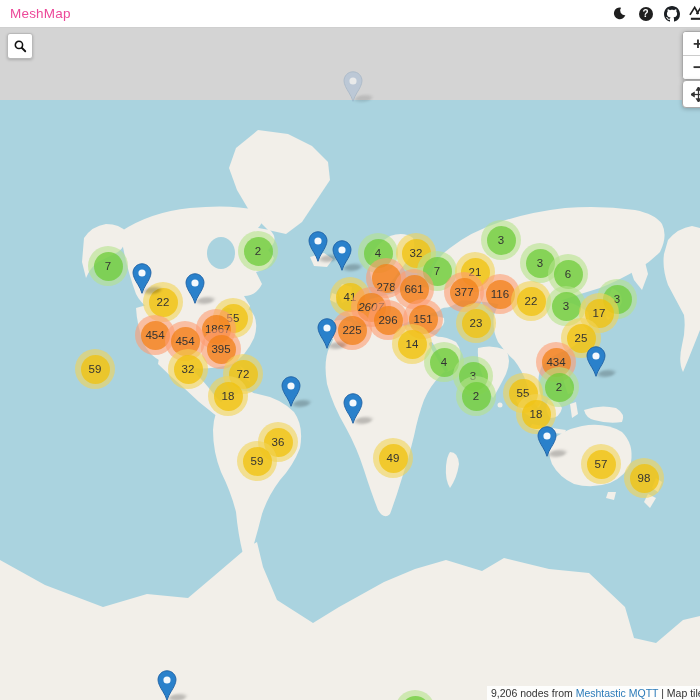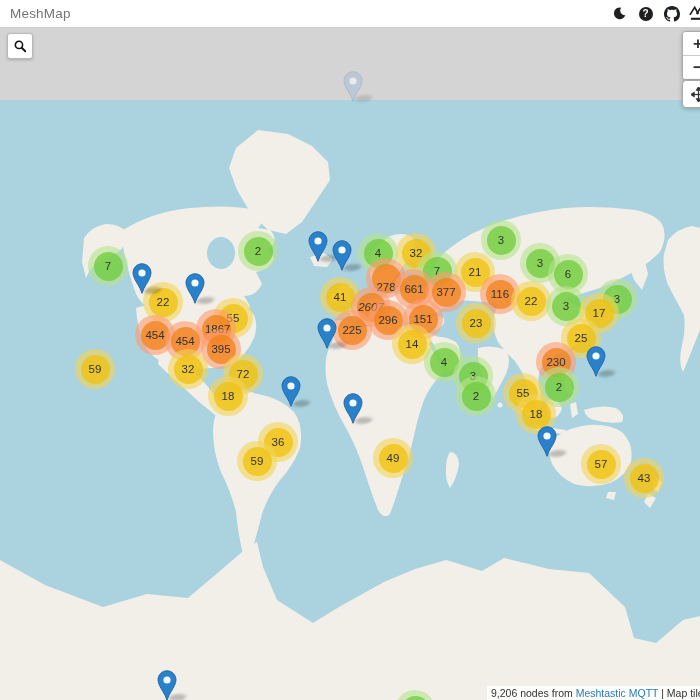--- a/index.html
+++ b/index.html
@@ -3,21 +3,21 @@
 <meta charset="utf-8">
 <style>
   html,body{margin:0;padding:0;background:#fff;}
   .app{position:relative;width:700px;height:700px;overflow:hidden;
        font-family:"Liberation Sans",sans-serif;}
 
   
   .header{position:absolute;left:0;top:0;width:700px;height:28px;background:#fff;
           border-bottom:1px solid #cfcfcf;display:flex;align-items:center;
           justify-content:space-between;z-index:40;box-sizing:border-box;padding:0 10px;}
-  .title{font-size:13.5px;font-weight:500;color:#737373;letter-spacing:.2px;}
+  .title{font-size:13.5px;font-weight:500;color:#ec4899;letter-spacing:.2px;}
   .hicons{display:flex;align-items:center;gap:9px;margin-right:-6px;}
   .hicon{width:17px;height:17px;display:flex;align-items:center;justify-content:center;cursor:pointer;}
   .qcircle{width:14px;height:14px;border-radius:50%;background:#1f1f1f;color:#fff;
            font-size:10px;font-weight:700;display:flex;align-items:center;justify-content:center;}
 
   
   .map{position:absolute;inset:0;z-index:1;}
   .map svg{display:block;}
 
   
@@ -186,31 +186,31 @@
       <div class="cluster" style="left: 366px; top: 258px; background: rgba(253, 156, 115, 0.6);">
         <div class="cluster-inner" style="background: rgba(241, 128, 23, 0.75); align-items: flex-end;">
           <span>278</span>
         </div>
       </div>
       <div class="cluster" style="left: 394px; top: 269px; background: rgba(253, 156, 115, 0.6);">
         <div class="cluster-inner" style="background: rgba(241, 128, 23, 0.75);">
           <span>661</span>
         </div>
       </div>
-      <div class="cluster" style="left: 426px; top: 272px; background: rgba(253, 156, 115, 0.6);">
+      <div class="cluster" style="left: 444px; top: 272px; background: rgba(253, 156, 115, 0.6);">
         <div class="cluster-inner" style="background: rgba(241, 128, 23, 0.75);">
           <span>377</span>
         </div>
       </div>
       <div class="cluster" style="left: 480px; top: 274px; background: rgba(253, 156, 115, 0.6);">
         <div class="cluster-inner" style="background: rgba(241, 128, 23, 0.75);">
           <span>116</span>
         </div>
       </div>
-      <div class="cluster" style="left: 320px; top: 277px; background: rgba(241, 211, 87, 0.6);">
+      <div class="cluster" style="left: 330px; top: 277px; background: rgba(241, 211, 87, 0.6);">
         <div class="cluster-inner" style="background: rgba(240, 194, 12, 0.75);">
           <span>41</span>
         </div>
       </div>
       <div class="cluster" style="left: 597px; top: 279px; background: rgba(181, 226, 140, 0.6);">
         <div class="cluster-inner" style="background: rgba(110, 204, 57, 0.75);">
           <span>3</span>
         </div>
       </div>
       <div class="cluster" style="left: 511px; top: 281px; background: rgba(241, 211, 87, 0.6);">
@@ -288,21 +288,21 @@
           <span>14</span>
         </div>
       </div>
       <div class="cluster" style="left: 201px; top: 329px; background: rgba(253, 156, 115, 0.6);">
         <div class="cluster-inner" style="background: rgba(241, 128, 23, 0.75);">
           <span>395</span>
         </div>
       </div>
       <div class="cluster" style="left: 536px; top: 342px; background: rgba(253, 156, 115, 0.6);">
         <div class="cluster-inner" style="background: rgba(241, 128, 23, 0.75);">
-          <span>230</span>
+          <span>434</span>
         </div>
       </div>
       <div class="cluster" style="left: 424px; top: 342px; background: rgba(181, 226, 140, 0.6);">
         <div class="cluster-inner" style="background: rgba(110, 204, 57, 0.75);">
           <span>4</span>
         </div>
       </div>
       <div class="cluster" style="left: 75px; top: 349px; background: rgba(241, 211, 87, 0.6);">
         <div class="cluster-inner" style="background: rgba(240, 194, 12, 0.75);">
           <span>59</span>
@@ -363,21 +363,21 @@
           <span>59</span>
         </div>
       </div>
       <div class="cluster" style="left: 581px; top: 444px; background: rgba(241, 211, 87, 0.6);">
         <div class="cluster-inner" style="background: rgba(240, 194, 12, 0.75);">
           <span>57</span>
         </div>
       </div>
       <div class="cluster" style="left: 624px; top: 458px; background: rgba(241, 211, 87, 0.6);">
         <div class="cluster-inner" style="background: rgba(240, 194, 12, 0.75);">
-          <span>43</span>
+          <span>98</span>
         </div>
       </div>
       <div class="cluster" style="left: 395px; top: 690px; background: rgba(181, 226, 140, 0.6);">
         <div class="cluster-inner" style="background: rgba(110, 204, 57, 0.75);">
           <span></span>
         </div>
       </div>
       <div class="pin faded" style="left: 343px; top: 71px;">
         <div class="shadow"></div>
         <svg width="20" height="32" viewBox="0 0 25 41">

